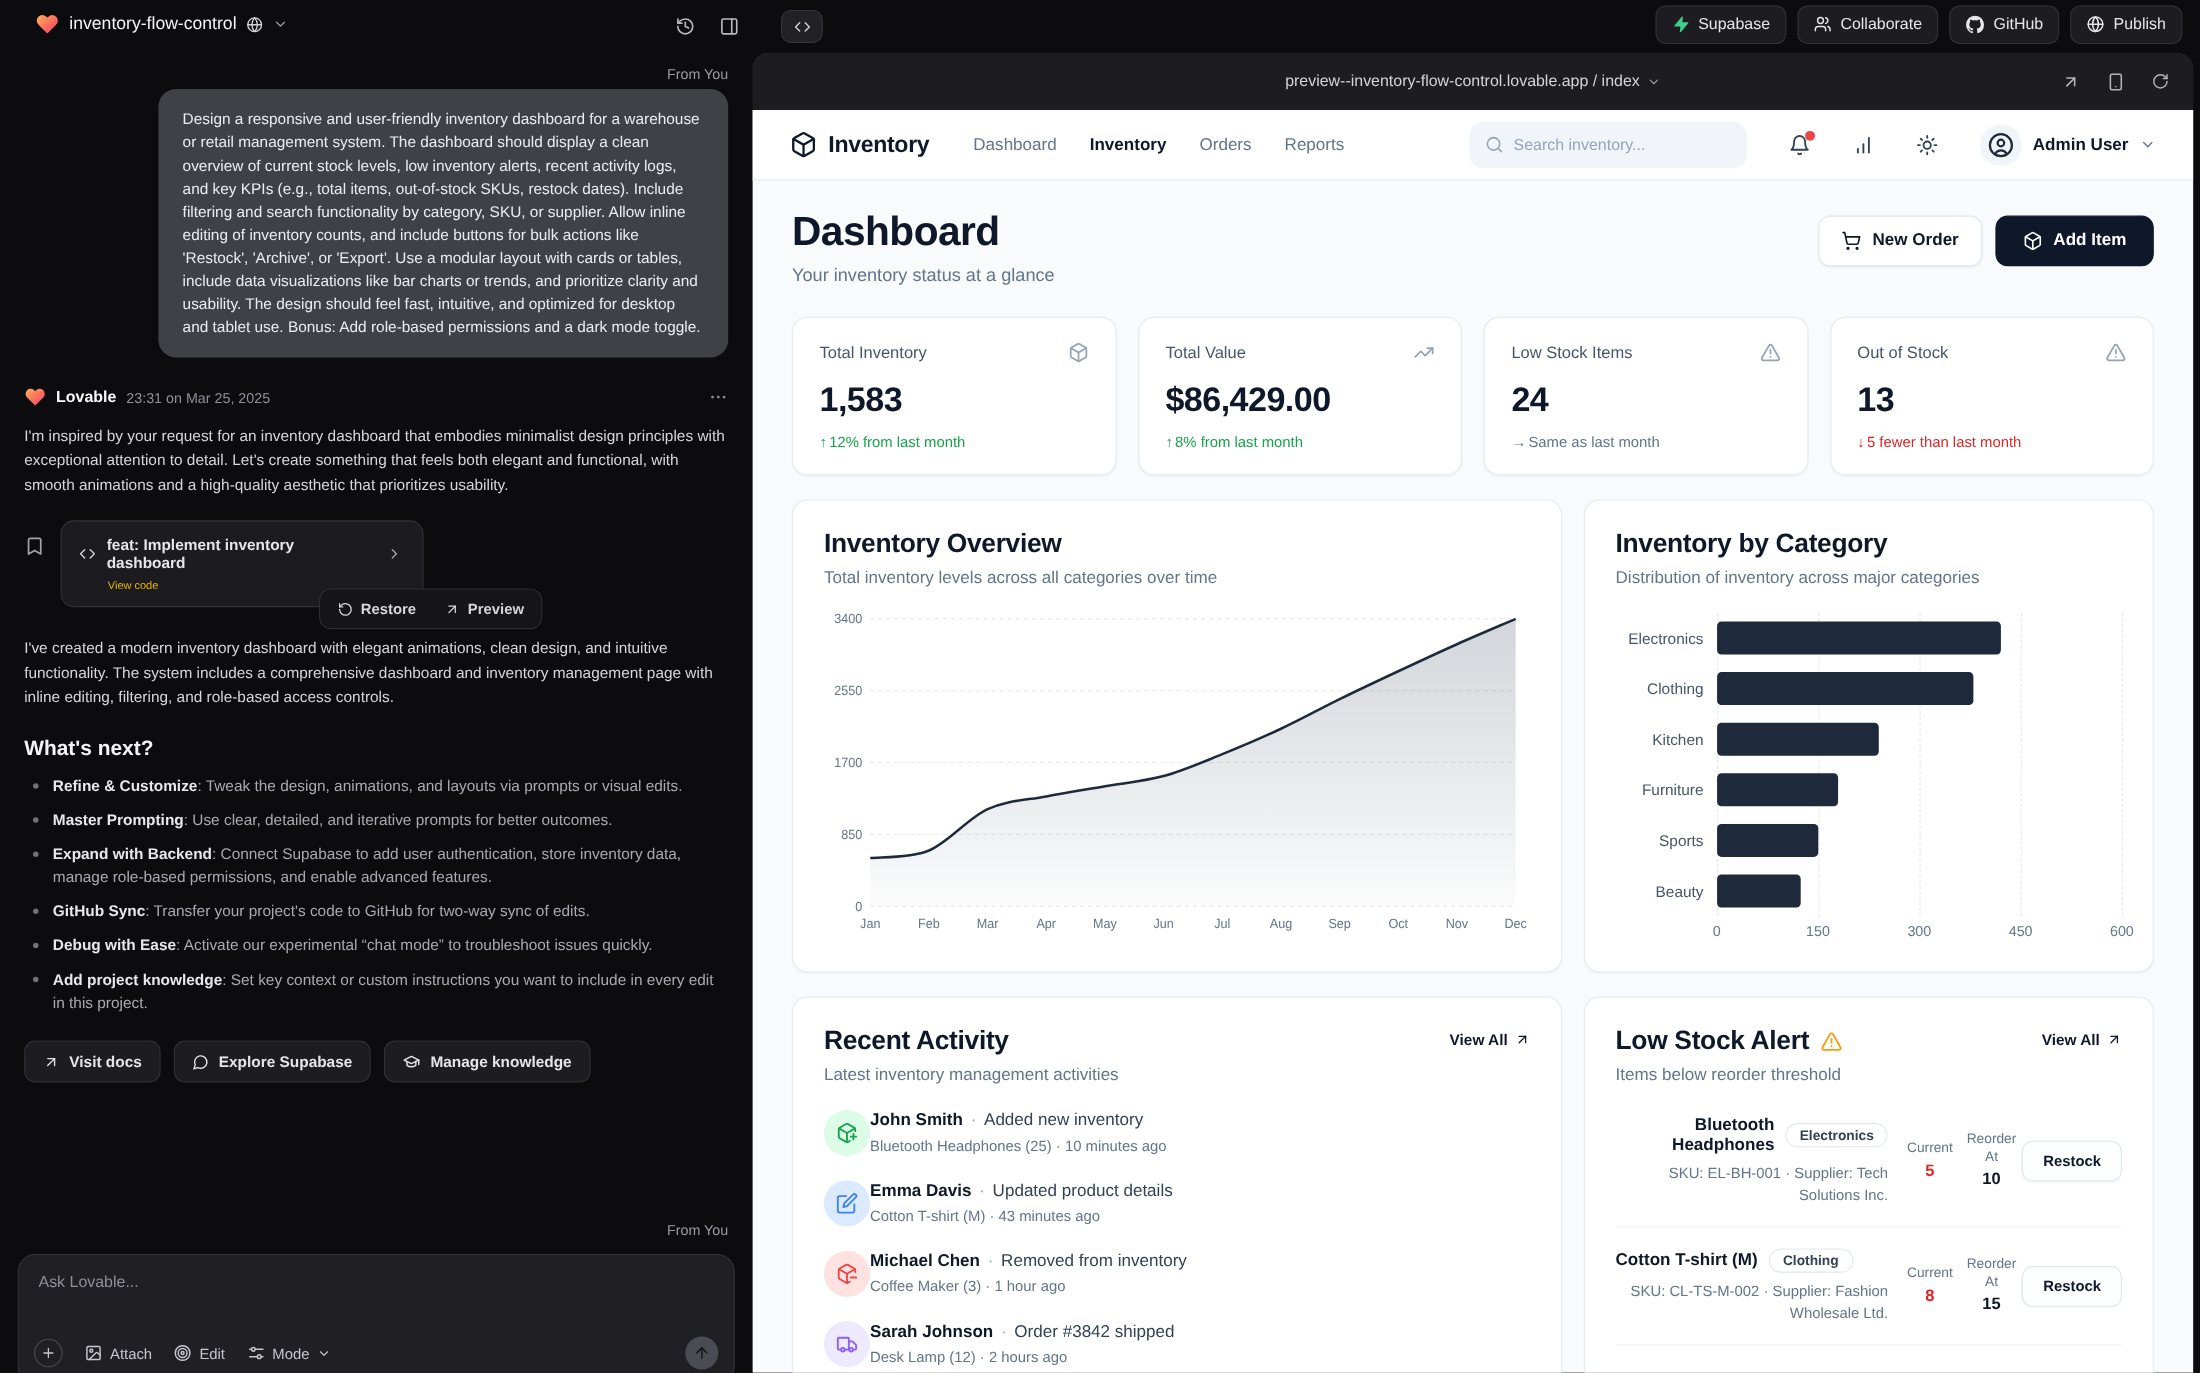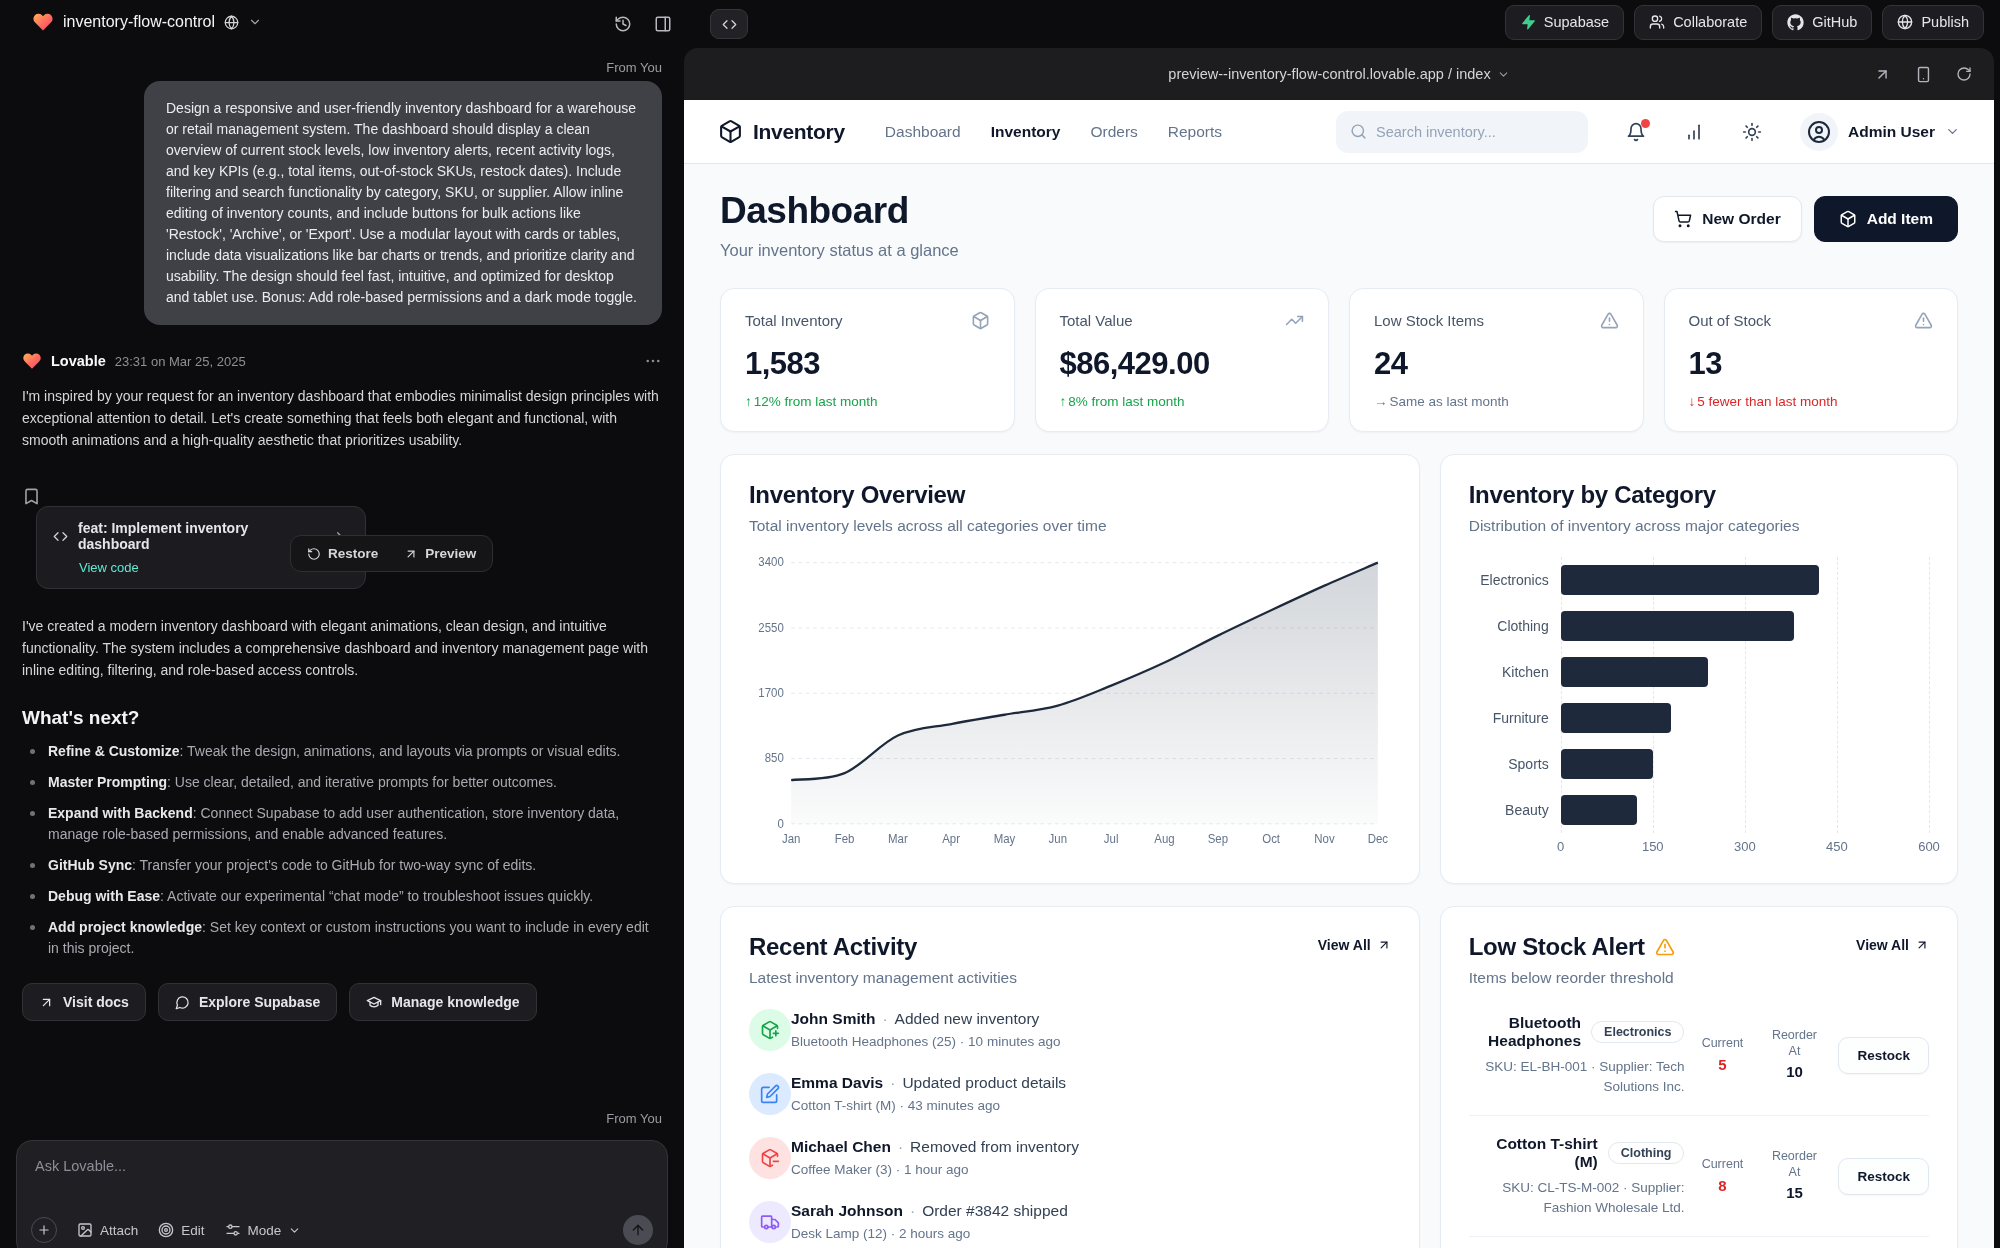--- a/index.html
+++ b/index.html
@@ -20,27 +20,27 @@
 
   
   .chat { position:absolute; top:48px; left:0; width:684px; bottom:0; padding:0 22px; overflow:hidden; }
   .from-you { text-align:right; color:#9b9ba3; font-size:13px; margin-top:12px; }
   .bubble { margin-left:122px; margin-top:6px; background:#404047; border-radius:16px;
     padding:17px 22px; color:#ececf0; font-size:14px; line-height:21px; }
   .lov-row { display:flex; align-items:center; gap:9px; margin-top:26px; color:#8f8f97; font-size:13px; }
   .lov-row .nm { color:#fafafa; font-size:14.5px; font-weight:700; }
   .lov-row .dots { margin-left:auto; color:#8f8f97; }
   .msg-p { margin-top:14px; color:#d6d6db; font-size:14px; line-height:22px; }
-  .ver-wrap { display:flex; margin-top:22px; position:relative;flex-direction:column; }
+  .ver-wrap { display:flex; margin-top:22px; position:relative; }
   .bm { color:#a1a1aa; margin-top:14px; }
   .ver-card { margin-left:14px; background:#1c1c20; border:1px solid #303036; border-radius:12px;
     padding:13px 18px 13px 16px; width:330px; }
   .ver-line1 { display:flex; align-items:center; gap:10px; color:#e6e6ea; font-size:14px; font-weight:600; }
   .ver-line1 .chev { margin-left:auto; color:#a1a1aa; }
-  .ver-code { margin:8px 0 0 26px; color:#5eead4; font-size:13px; }
+  .ver-code { margin:8px 0 0 26px; color:#eab308; font-size:10px; }
   .pill { position:absolute; left:268px; top:62px; display:flex; gap:2px; background:#151517;
     border:1px solid #2e2e33; border-radius:11px; padding:4px; }
   .pill button { display:flex; align-items:center; gap:7px; background:none; border:none; color:#d6d6db;
     font-size:13.5px; font-weight:600; padding:6px 12px; font-family:inherit; }
   .wn-title { margin-top:26px; color:#f4f4f5; font-size:19px; font-weight:700; }
   ul.steps { margin-top:12px; list-style:none; }
   ul.steps li { position:relative; padding-left:26px; margin-bottom:10px; color:#a9a9b1; font-size:14px; line-height:21px; }
   ul.steps li::before { content:""; position:absolute; left:8px; top:8px; width:5px; height:5px; border-radius:50%; background:#71717a; }
   ul.steps li b { color:#e8e8ec; }
   .foot-btns { display:flex; gap:12px; margin-top:24px; }
@@ -128,21 +128,21 @@
   .act-l1 b { color:#0f172a; font-weight:700; }
   .act-l1 .sep { color:#94a3b8; margin:0 7px; }
   .act-l2 { margin-top:6px; font-size:13.5px; color:#64748b; }
 
   .ls-list { margin-top:8px; }
   .ls-row { display:flex; align-items:center; padding:19px 0; border-bottom:1px solid #eef2f7; }
   .ls-left { flex:1; min-width:0; padding-right:10px;text-align:right; }
   .ls-name { display:flex; align-items:center; gap:10px; font-size:15.5px; font-weight:700; }
   .ls-pill { border:1px solid #e2e8f0; border-radius:999px; padding:3px 12px; font-size:12.5px; font-weight:600; color:#334155; background:#fff; white-space:nowrap; }
   .ls-sku { margin-top:7px; color:#64748b; font-size:13.5px; line-height:1.45; max-width:262px; }
-  .ls-stats { display:flex; align-items:center; gap:16px; }
+  .ls-stats { display:flex; align-items:center; }
   .ls-stat { text-align:center; color:#64748b; font-size:12.5px; line-height:1.25; width:56px; }
   .ls-stat .v { margin-top:4px; font-size:15px; font-weight:700; color:#0f172a; }
   .ls-stat .v.red { color:#dc2626; }
   .restock { border:1px solid #e2e8f0; background:#fdfefe; border-radius:10px; padding:10px 18px;
     font-size:13.5px; font-weight:600; color:#0f172a; font-family:inherit; box-shadow:0 1px 2px rgba(16,24,40,.04); }
 
   svg.i { display:block; }
 </style>
 </head>
 <body>

